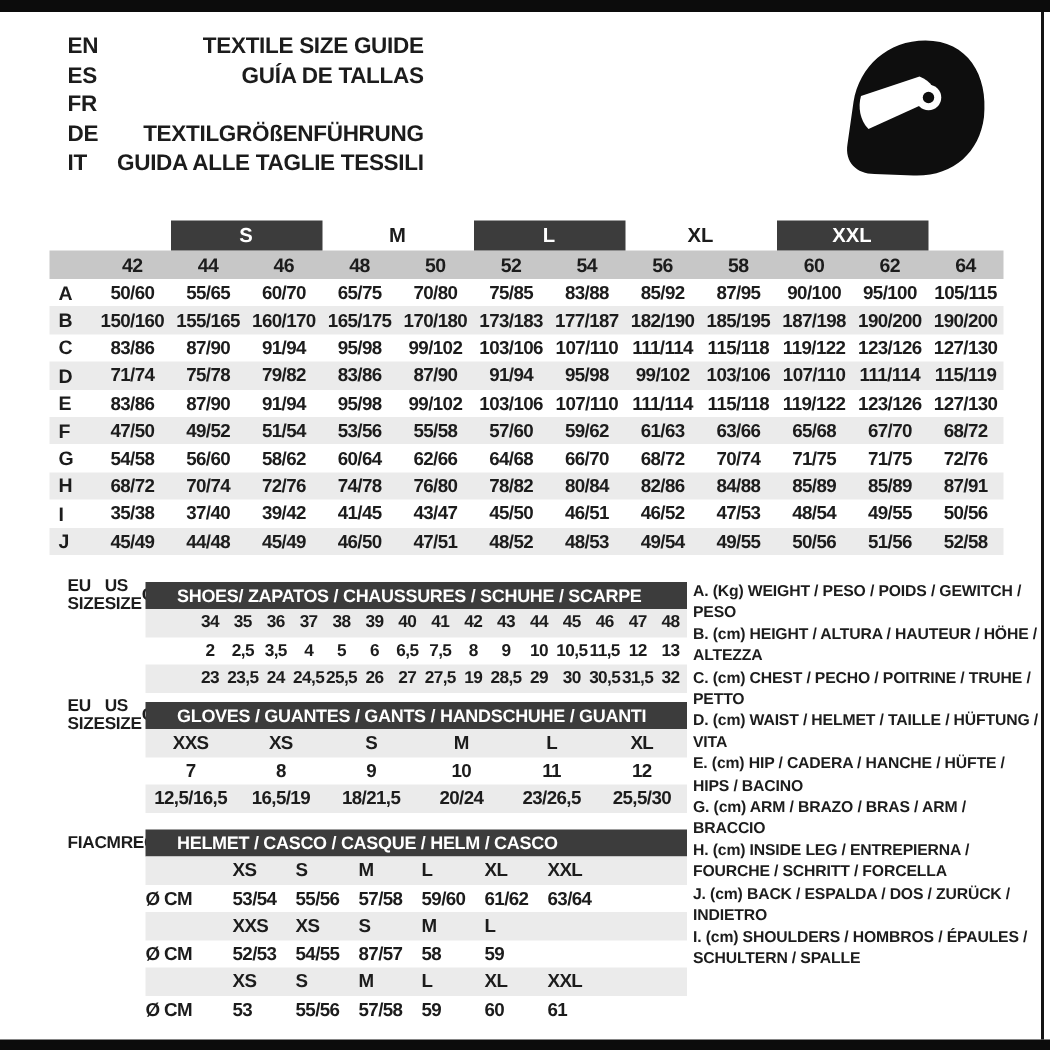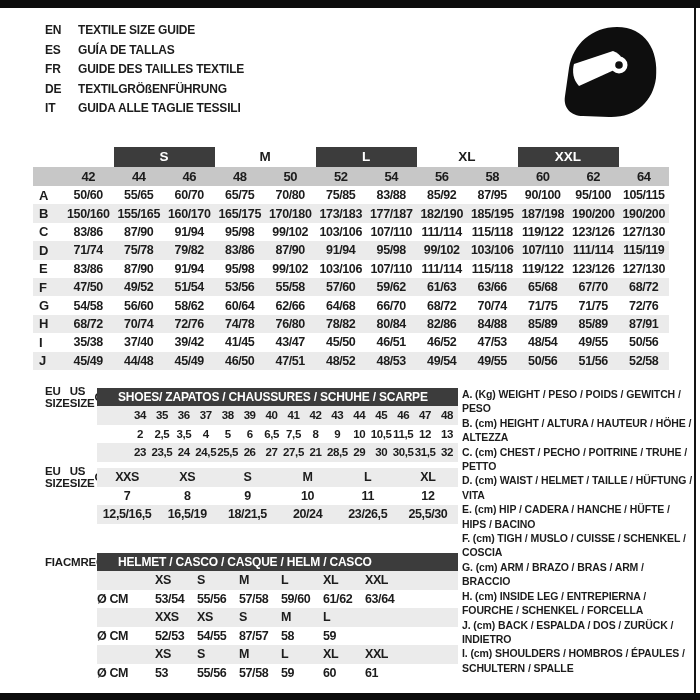--- a/index.html
+++ b/index.html
@@ -5,21 +5,21 @@
   html,body{margin:0;padding:0;background:#fff;}
   .page{position:relative;width:700px;height:700px;background:#ffffff;overflow:hidden;
         font-family:"Liberation Sans",sans-serif;color:#1c1c1c;}
   .bar{position:absolute;left:0;width:700px;background:#0c0c0c;}
   .bar.top{top:0;height:8px;}
   .bar.bottom{top:693px;height:7px;}
   .right-line{position:absolute;left:694px;top:8px;width:2px;height:685px;background:#141414;}
 
   
   .langs{position:absolute;left:45px;top:21px;}
-  .lang-row{display:flex;font-size:12px;font-weight:700;line-height:19.5px;letter-spacing:-0.2px;}
+  .lang-row{display:flex;font-size:15px;font-weight:700;line-height:19.5px;letter-spacing:-0.2px;justify-content:space-between;}
   .lang-code{width:33px;flex:0 0 33px;}
 
   .helmet-icon{position:absolute;left:557px;top:26px;}
 
   
   .textile{position:absolute;left:33px;top:146px;width:636px;}
   .t-row{display:grid;grid-template-columns:30px repeat(12,1fr);align-items:center;}
   .t-group-row{height:21px;}
   .t-group{height:20px;display:flex;align-items:center;justify-content:center;
            font-size:13.5px;font-weight:700;}
@@ -62,21 +62,20 @@
       <div class="lang-row">
         <div class="lang-code">EN</div>
         <div class="lang-text">TEXTILE SIZE GUIDE</div>
       </div>
       <div class="lang-row">
         <div class="lang-code">ES</div>
         <div class="lang-text">GUÍA DE TALLAS</div>
       </div>
       <div class="lang-row">
         <div class="lang-code">FR</div>
-        <div class="lang-text">GUIDE DES TAILLES TEXTILE</div>
       </div>
       <div class="lang-row">
         <div class="lang-code">DE</div>
         <div class="lang-text">TEXTILGRÖßENFÜHRUNG</div>
       </div>
       <div class="lang-row">
         <div class="lang-code">IT</div>
         <div class="lang-text">GUIDA ALLE TAGLIE TESSILI</div>
       </div>
     </div>
@@ -308,39 +307,40 @@
         </div>
         <div class="s-row striped">
           <div class="t-cell">23</div>
           <div class="t-cell">23,5</div>
           <div class="t-cell">24</div>
           <div class="t-cell">24,5</div>
           <div class="t-cell">25,5</div>
           <div class="t-cell">26</div>
           <div class="t-cell">27</div>
           <div class="t-cell">27,5</div>
-          <div class="t-cell">21</div>
+          <div class="t-cell">19</div>
           <div class="t-cell">28,5</div>
           <div class="t-cell">29</div>
           <div class="t-cell">30</div>
           <div class="t-cell">30,5</div>
           <div class="t-cell">31,5</div>
           <div class="t-cell">32</div>
         </div>
       </div>
   </div>
 
   <div class="sub gloves" id="gloves" style="top:468px;">
     <div class="sub-label-col">
         <div class="sub-label"></div>
         <div class="sub-label">EU SIZE</div>
         <div class="sub-label">US SIZE</div>
         <div class="sub-label">CM</div>
       </div>
     <div class="sub-content">
+      <div class="tbl-title">GLOVES / GUANTES / GANTS / HANDSCHUHE / GUANTI</div>
     <div class="s-row striped">
           <div class="t-cell">XXS</div>
           <div class="t-cell">XS</div>
           <div class="t-cell">S</div>
           <div class="t-cell">M</div>
           <div class="t-cell">L</div>
           <div class="t-cell">XL</div>
         </div>
         <div class="s-row">
           <div class="t-cell">7</div>
@@ -427,22 +427,21 @@
         </div>
       </div>
   </div>
 
   <div class="legend" id="legend">
       <div class="legend-item">A. (Kg) WEIGHT / PESO / POIDS / GEWITCH / PESO</div>
       <div class="legend-item">B. (cm) HEIGHT / ALTURA / HAUTEUR / HÖHE / ALTEZZA</div>
       <div class="legend-item">C. (cm) CHEST / PECHO / POITRINE / TRUHE / PETTO</div>
       <div class="legend-item">D. (cm) WAIST / HELMET / TAILLE / HÜFTUNG / VITA</div>
       <div class="legend-item">E. (cm) HIP / CADERA / HANCHE / HÜFTE / HIPS / BACINO</div>
-      <div class="legend-item">F. (cm) TIGH / MUSLO / CUISSE / SCHENKEL / COSCIA</div>
       <div class="legend-item">G. (cm) ARM / BRAZO / BRAS / ARM / BRACCIO</div>
-      <div class="legend-item">H. (cm) INSIDE LEG / ENTREPIERNA / FOURCHE / SCHENKEL / FORCELLA</div>
+      <div class="legend-item">H. (cm) INSIDE LEG / ENTREPIERNA / FOURCHE / SCHRITT / FORCELLA</div>
       <div class="legend-item">J. (cm) BACK / ESPALDA / DOS / ZURÜCK / INDIETRO</div>
       <div class="legend-item">I. (cm) SHOULDERS / HOMBROS / ÉPAULES / SCHULTERN / SPALLE</div>
     </div>
 
   <div class="bar bottom"></div>
   <div class="right-line"></div>
 </div>
 
 </body></html>

